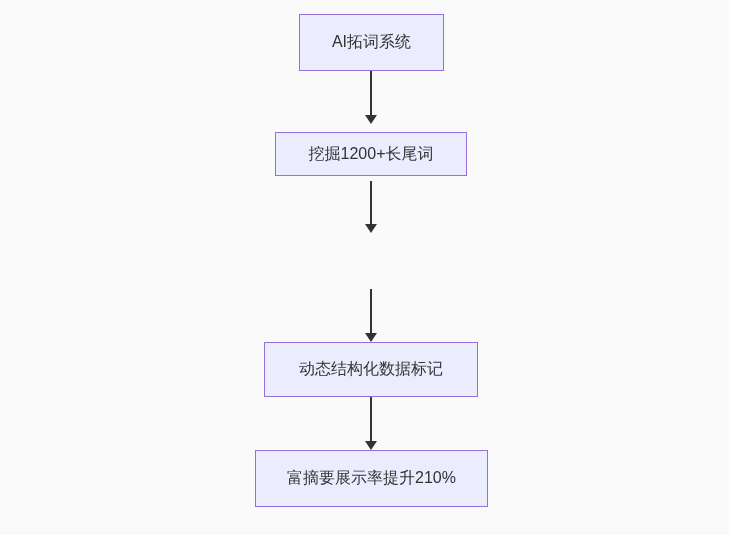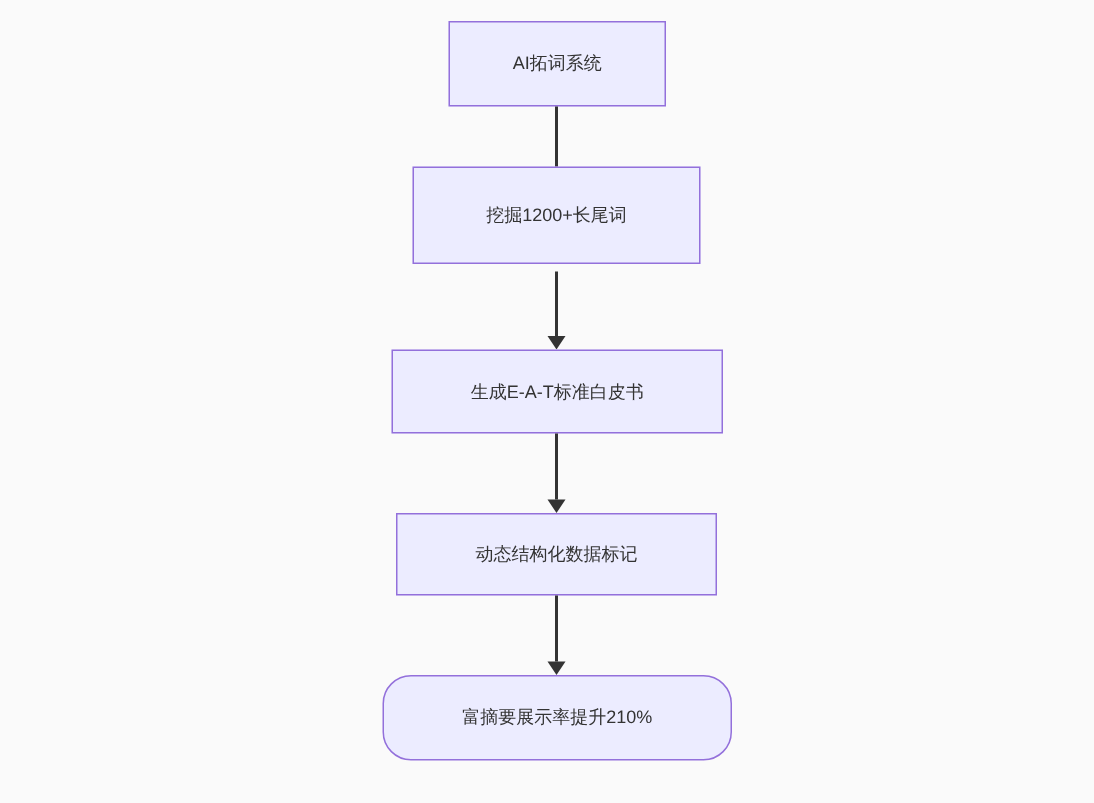--- a/index.html
+++ b/index.html
@@ -13,32 +13,32 @@
     background: #fafafa;
     font-family: "Liberation Sans", sans-serif;
     overflow: hidden;
   }
   .node {
     position: absolute;
     box-sizing: border-box;
     background: #ececff;
     border: 1px solid #9370db;
     color: #333333;
-    font-size: 12px;
+    font-size: 16px;
     display: flex;
     align-items: center;
     justify-content: center;
     text-align: center;
     white-space: nowrap;
   }
   .n1 { left: 299px; top: 14px;  width: 145px; height: 57px; }
-  .n2 { left: 275px; top: 111px; width: 192px; height: 65px; }
+  .n2 { left: 275px; top: 132px; width: 192px; height: 44px; }
   .n3 { left: 261px; top: 233px; width: 221px; height: 56px; }
   .n4 { left: 264px; top: 342px; width: 214px; height: 55px; text-align: right; }
-  .n5 { left: 255px; top: 450px; width: 233px; height: 57px; border-radius: 19px; }
+  .n5 { left: 255px; top: 450px; width: 233px; height: 57px; }
 
   .arrow {
     position: absolute;
     left: 365px;            
     width: 12px;
     display: flex;
     flex-direction: column;
     align-items: center;
   }
   .a1 { top: 71px;  height: 53px; }
@@ -74,23 +74,20 @@
 
   <div class="node n2">
     <span>挖掘1200+长尾词</span>
   </div>
 
   <div class="arrow a2">
     <div class="arrow-line"></div>
     <div class="arrow-head"></div>
   </div>
 
-  <div class="node n3">
-    <span>生成E-A-T标准白皮书</span>
-  </div>
 
   <div class="arrow a3">
     <div class="arrow-line"></div>
     <div class="arrow-head"></div>
   </div>
 
   <div class="node n4">
     <span>动态结构化数据标记</span>
   </div>
 

